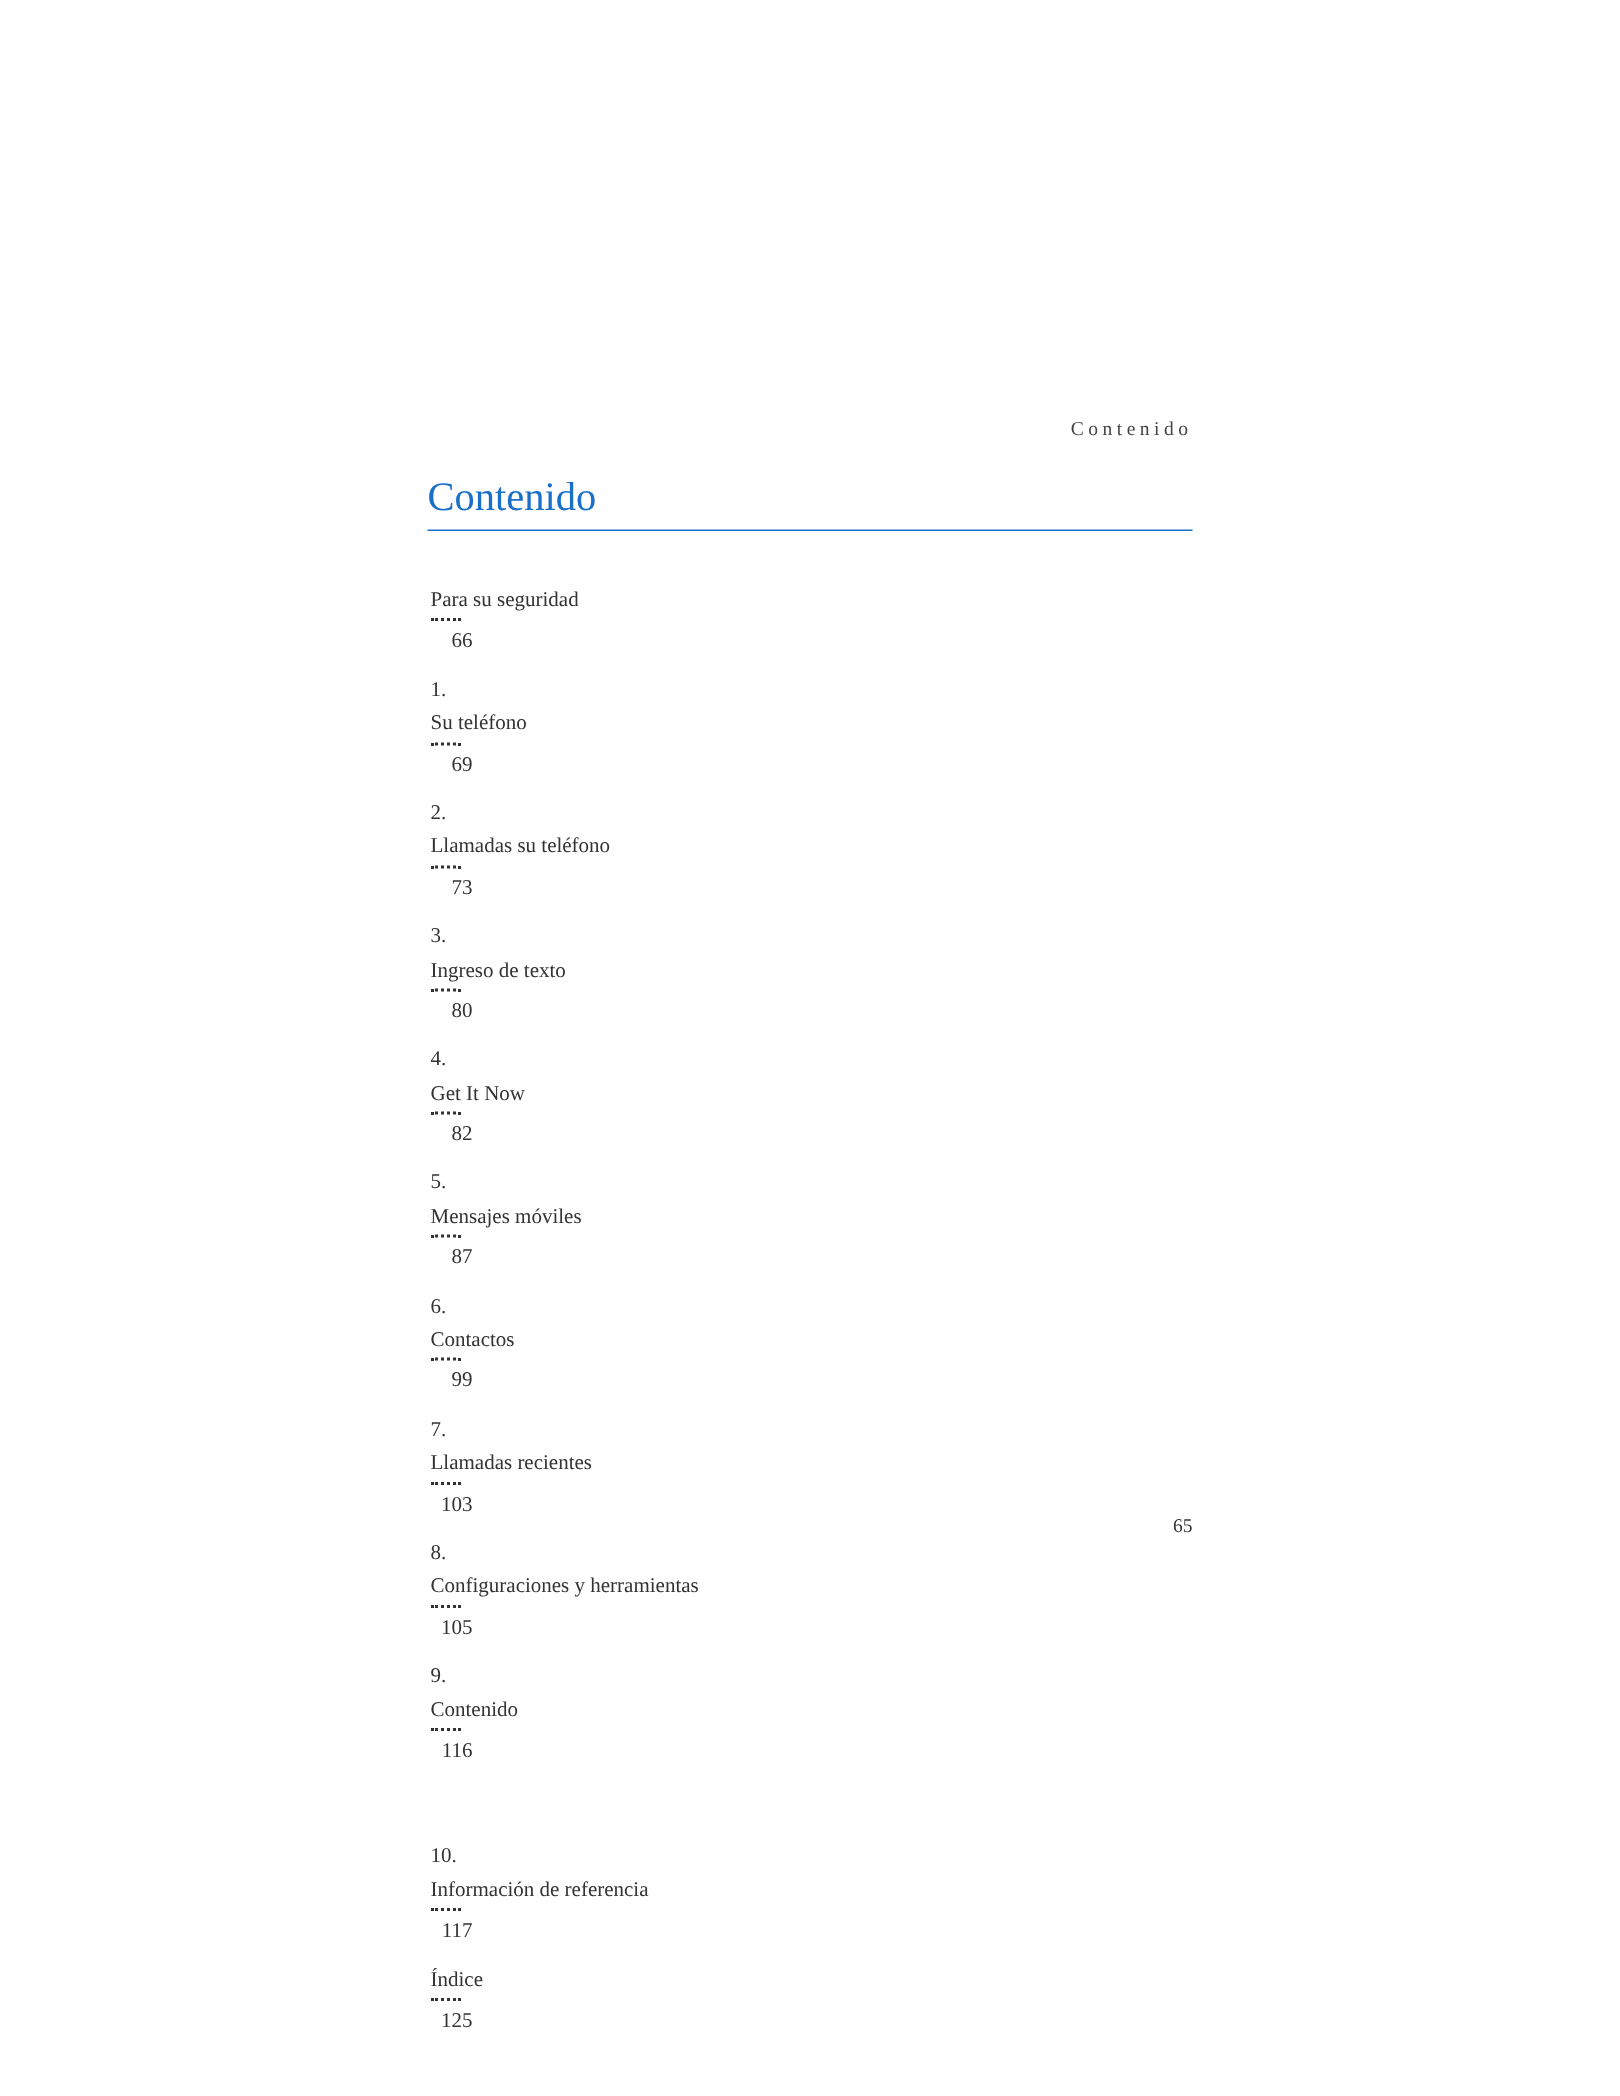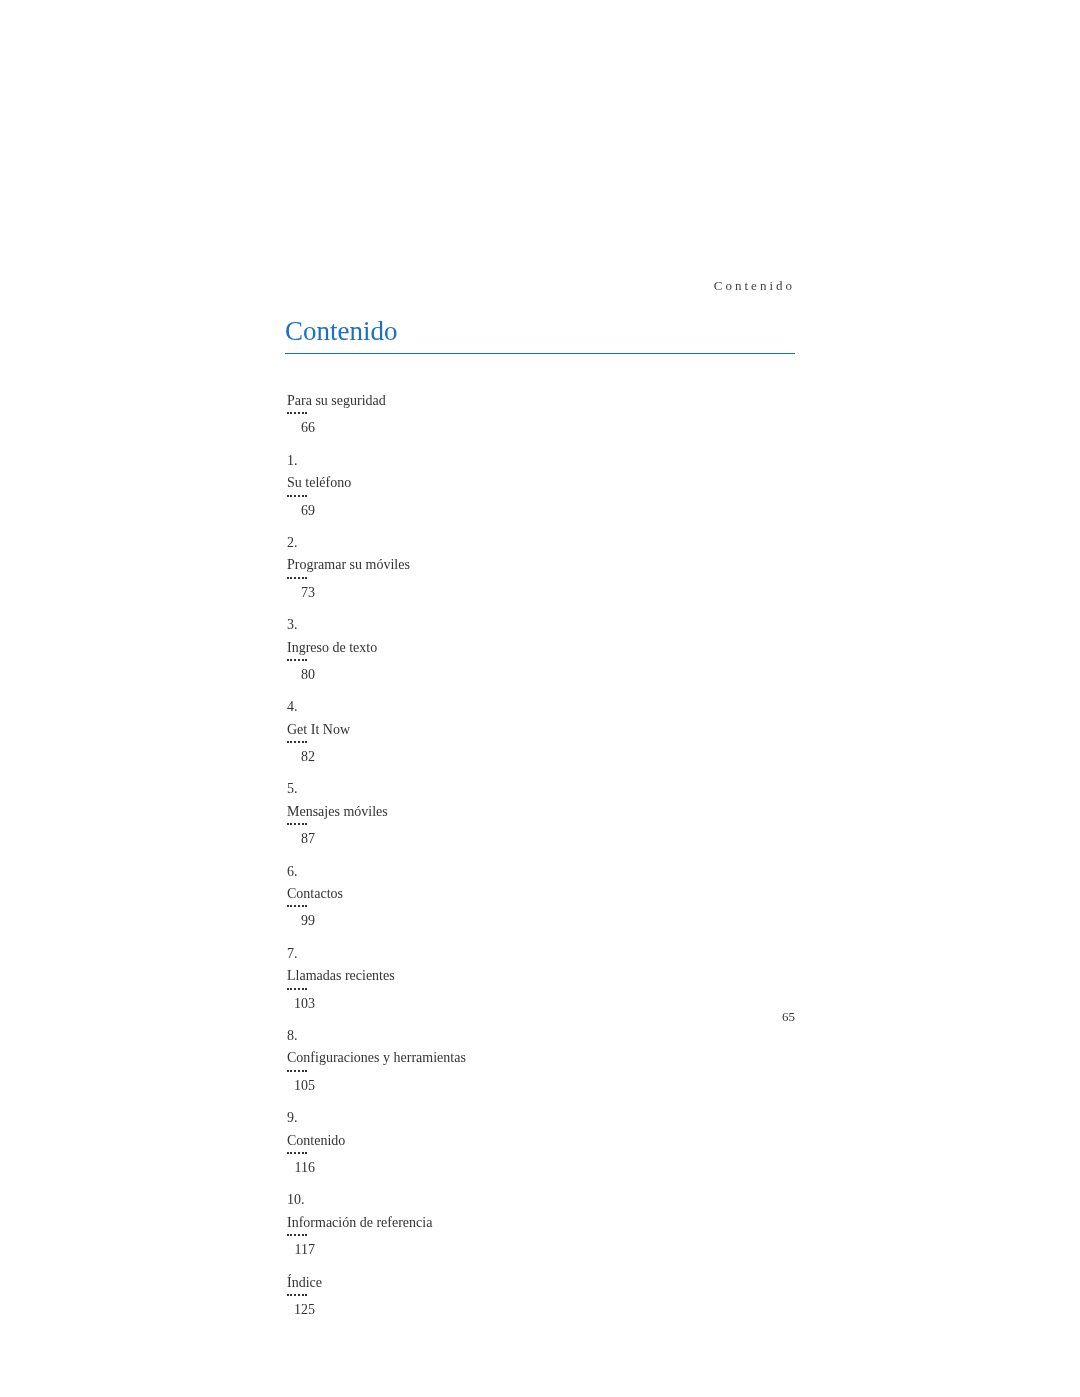--- a/index.html
+++ b/index.html
@@ -39,20 +39,21 @@
       margin-bottom: 10px;
       line-height: 1.6;
       flex-direction: column;
     }
     .entry-num {
       width: 24px;
       flex-shrink: 0;
     }
     .entry-num.wide {
       width: 28px;
+      margin-top: 38px;
     }
     .entry-label {
       white-space: nowrap;
     }
     .dots {
       flex: 1;
       border-bottom: 2px dotted #333;
       margin: 0 4px 3px 2px;
       min-width: 20px;
     }
@@ -83,21 +84,21 @@
         <span class="entry-page">66</span>
       </div>
       <div class="toc-entry">
         <span class="entry-num">1.</span>
         <span class="entry-label">Su teléfono</span>
         <span class="dots"></span>
         <span class="entry-page">69</span>
       </div>
       <div class="toc-entry">
         <span class="entry-num">2.</span>
-        <span class="entry-label">Programar su móviles</span>
+        <span class="entry-label">Llamadas su teléfono</span>
         <span class="dots"></span>
         <span class="entry-page">73</span>
       </div>
       <div class="toc-entry">
         <span class="entry-num">3.</span>
         <span class="entry-label">Ingreso de texto</span>
         <span class="dots"></span>
         <span class="entry-page">80</span>
       </div>
       <div class="toc-entry">

